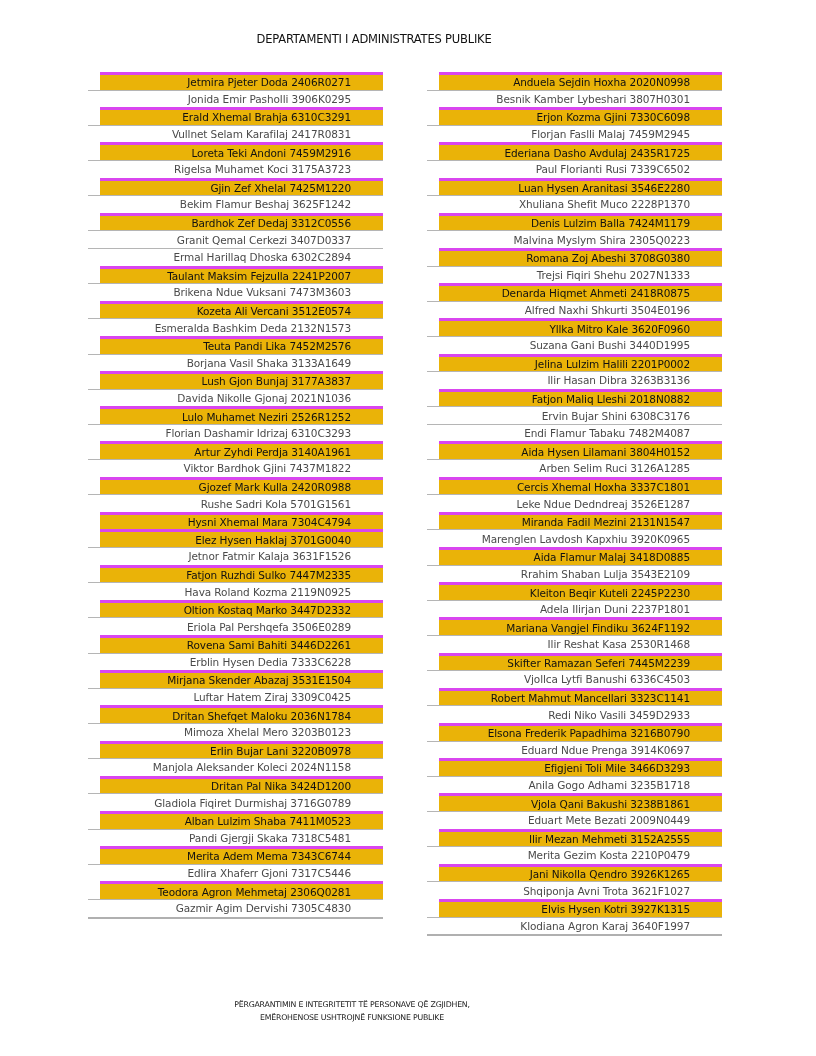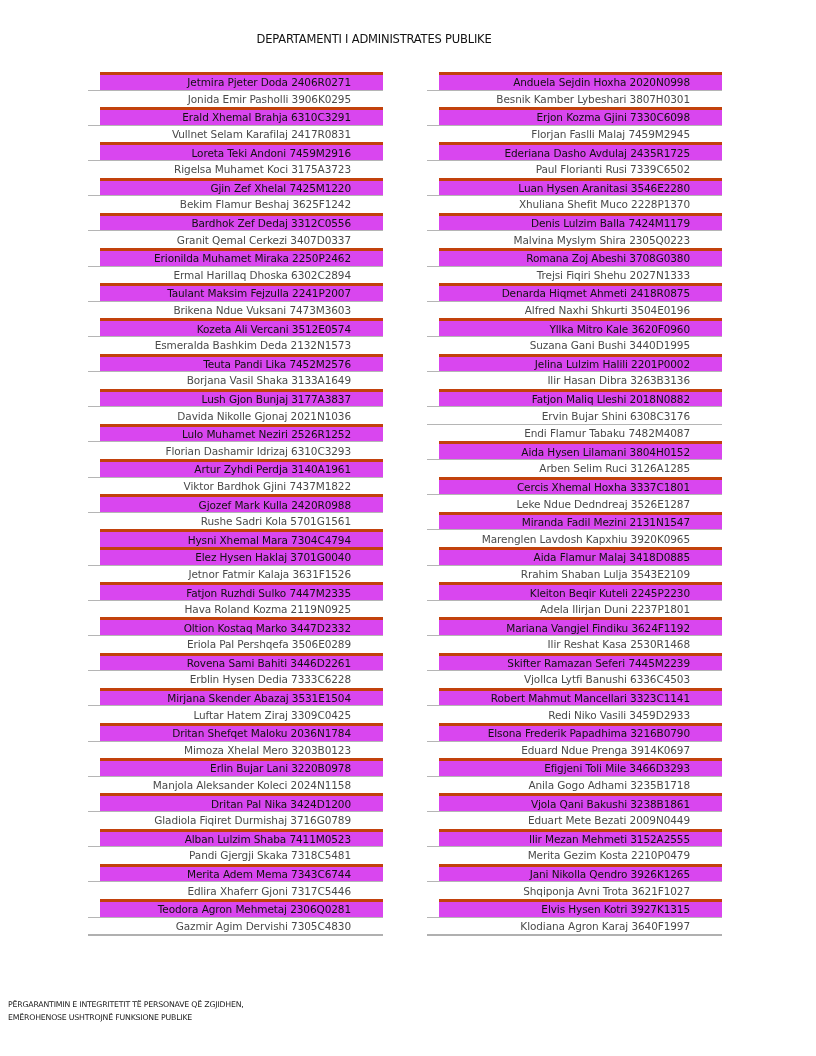--- a/index.html
+++ b/index.html
@@ -6,26 +6,26 @@
     body { width: 816px; height: 1056px; position: relative; overflow: hidden;
            font-family: "DejaVu Sans", sans-serif; color: #222; }
     .title { position: absolute; top: 32px; left: 0; width: 748px; text-align: center;
              font-size: 11.5px; letter-spacing: -0.2px; color: #111; }
     .col { position: absolute; top: 72px; width: 295px; }
     .col.left { left: 88px; }
     .col.right { left: 427px; }
     .row { height: 17.6px; box-sizing: border-box; position: relative; }
     .row .txt { position: absolute; right: 32px; top: 50%; transform: translateY(-50%);
                 font-size: 10.5px; white-space: nowrap; letter-spacing: -0.1px; }
-    .row.shade { background: #d946ef; border-top: 3px solid #c2410c; margin-left: 12px; }
+    .row.shade { background: #eab308; border-top: 3px solid #d946ef; margin-left: 12px; }
     .row.shade .txt { color: #111; }
     .row.plain { background: #ffffff; border-top: 1px solid #b5b5b5; }
     .row.plain .txt { color: #4a4a4a; }
     .col-end { height: 0; border-top: 2px solid #b0b0b0; }
-    .footer { position: absolute; top: 998px; left: 8px; width: 672px; 
+    .footer { position: absolute; top: 998px; left: 16px; width: 672px; text-align: center;
               font-size: 7.8px; line-height: 13px; color: #222; letter-spacing: -0.2px; }
   </style>
 </head>
 <body>
 
 <div class="title">DEPARTAMENTI I ADMINISTRATES PUBLIKE</div>
 
 <div class="col left" id="col-left">
     <div class="row shade">
       <span class="txt">Jetmira Pjeter Doda 2406R0271</span>
@@ -49,23 +49,20 @@
       <span class="txt">Gjin Zef Xhelal 7425M1220</span>
     </div>
     <div class="row plain">
       <span class="txt">Bekim Flamur Beshaj 3625F1242</span>
     </div>
     <div class="row shade">
       <span class="txt">Bardhok Zef Dedaj 3312C0556</span>
     </div>
     <div class="row plain">
       <span class="txt">Granit Qemal Cerkezi 3407D0337</span>
-    </div>
-    <div class="row shade">
-      <span class="txt">Erionilda Muhamet Miraka 2250P2462</span>
     </div>
     <div class="row plain">
       <span class="txt">Ermal Harillaq Dhoska 6302C2894</span>
     </div>
     <div class="row shade">
       <span class="txt">Taulant Maksim Fejzulla 2241P2007</span>
     </div>
     <div class="row plain">
       <span class="txt">Brikena Ndue Vuksani 7473M3603</span>
     </div>

